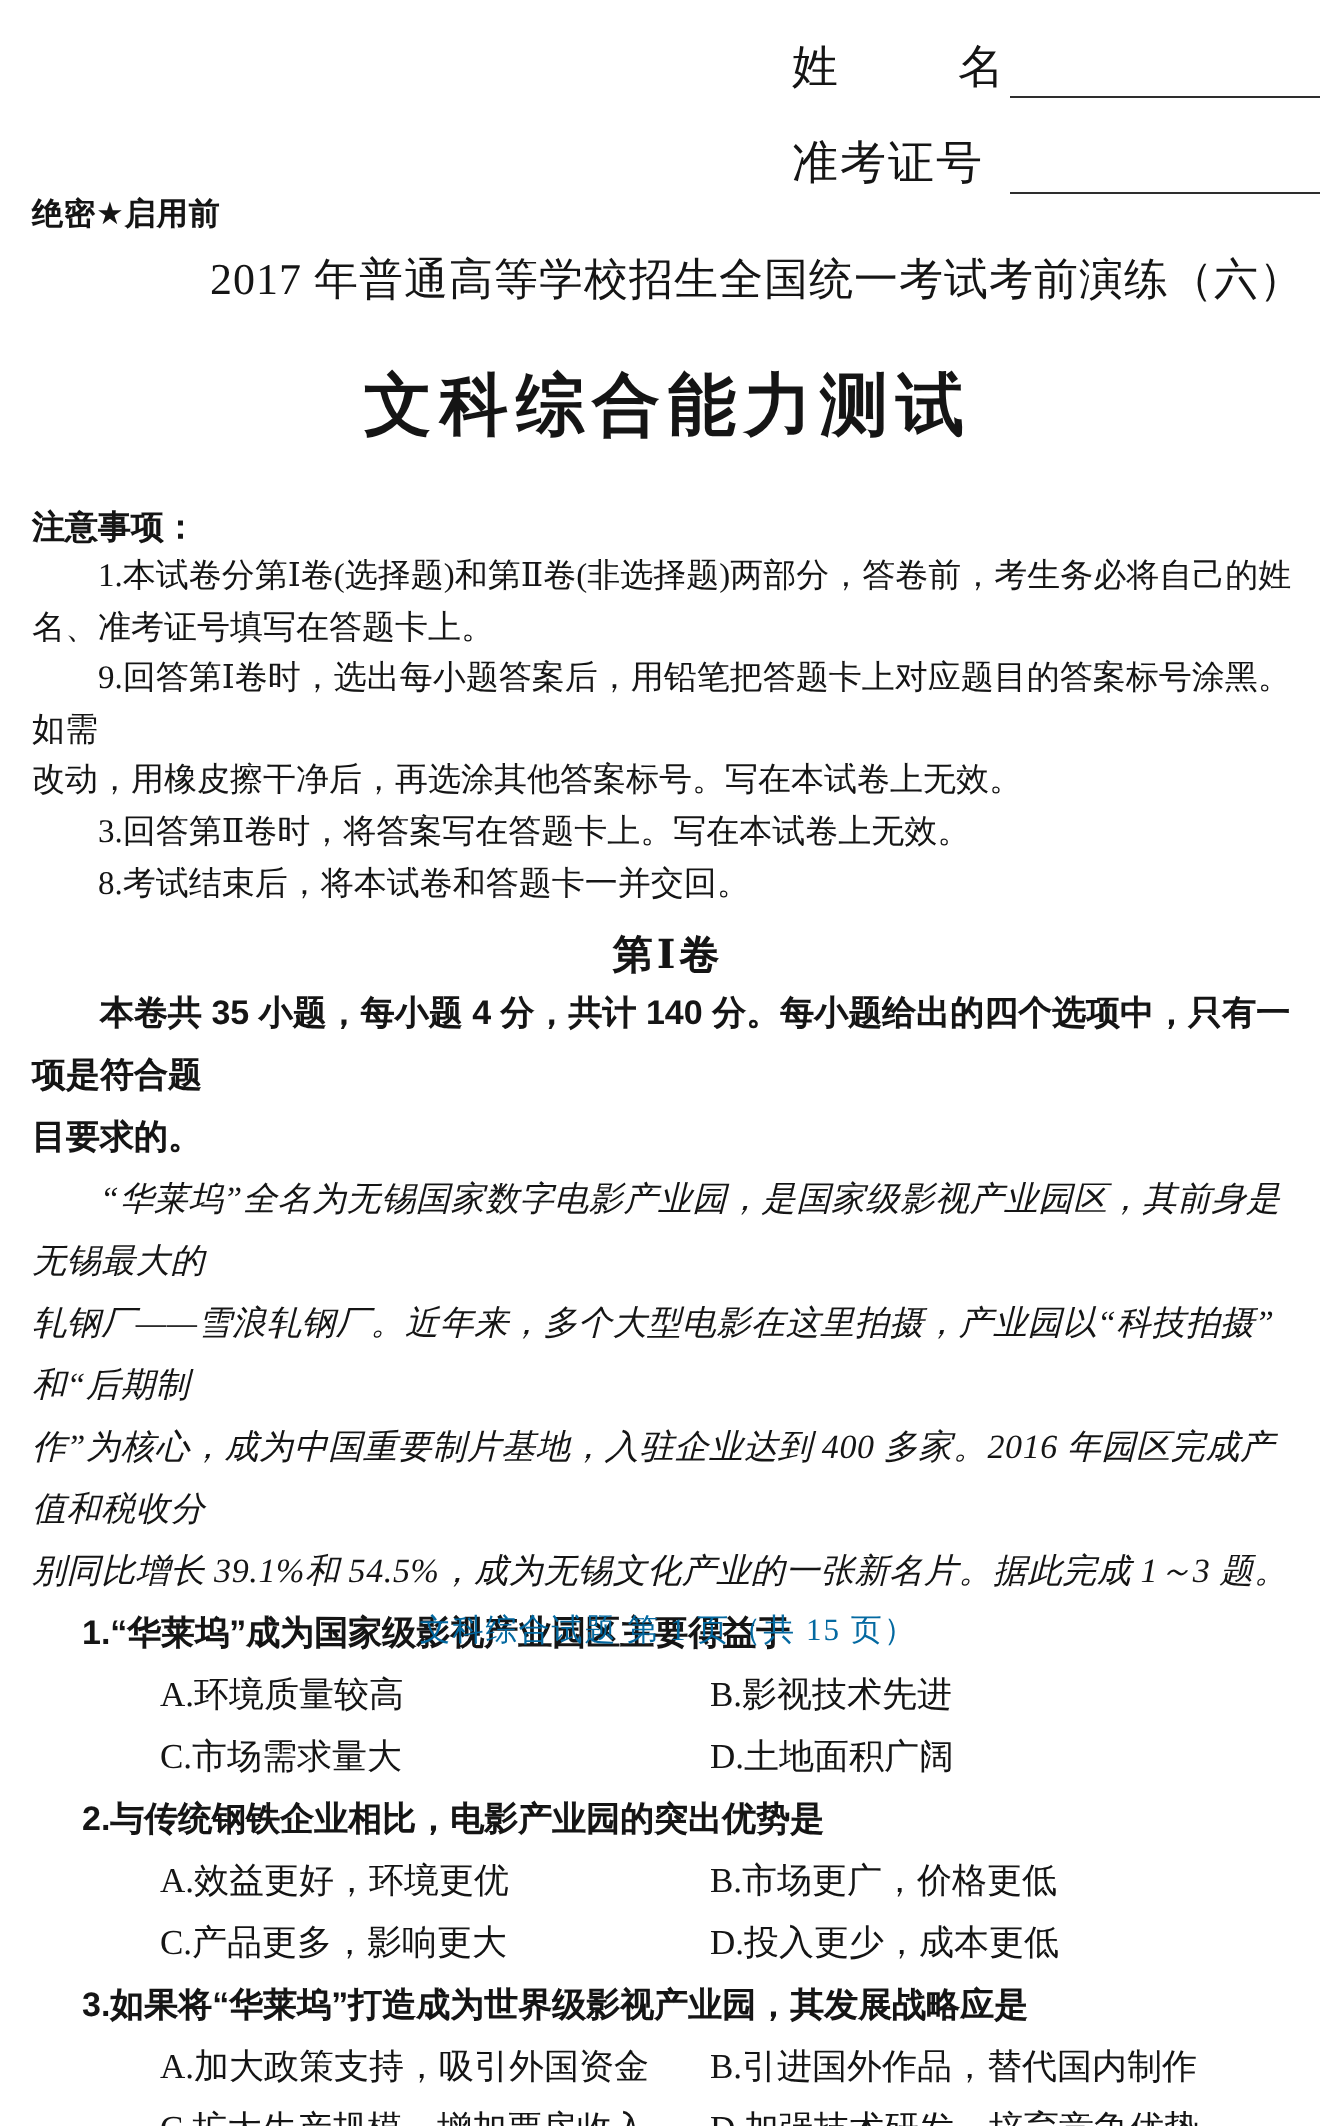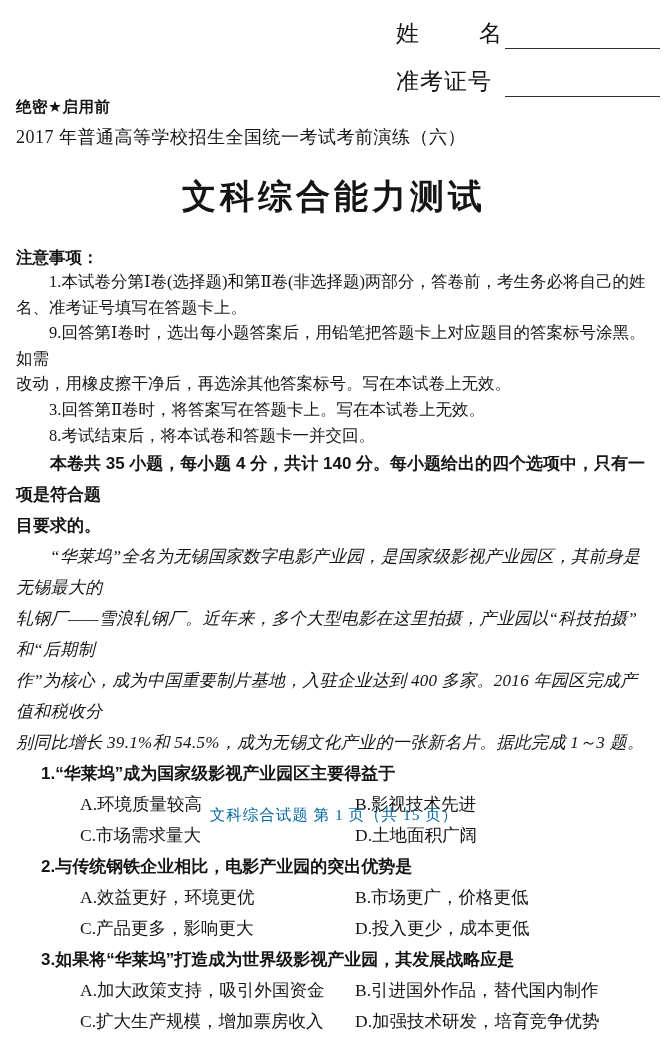--- a/index.html
+++ b/index.html
@@ -14,21 +14,21 @@
   .name-block{position:absolute;top:12px;left:396px;right:8px;}
   .name-row{display:flex;align-items:flex-end;height:37px;margin-bottom:11px;font-size:23px;}
   .spread{display:inline-block;width:106px;text-align:justify;text-align-last:justify;white-space:normal;}
   .plain-label{display:inline-block;width:106px;letter-spacing:1px;}
   .fill-line{flex:1;border-bottom:1.5px solid #2e2e2e;height:33px;margin-left:3px;}
 
   .secrecy{
     padding-top:97px;font-family:"Liberation Sans","DejaVu Sans",sans-serif;
     font-weight:700;font-size:15.5px;letter-spacing:.5px;
   }
-  .exam-title{margin:7px 0 0;text-align:left;font-size:18px;font-weight:400;letter-spacing:.5px;}
+  .exam-title{margin:7px 0 0;text-align:right;font-size:22px;font-weight:400;letter-spacing:.5px;}
   .subject-title{
     margin:25px 0 0;text-align:center;font-size:34px;font-weight:700;letter-spacing:4px;
     font-family:"Liberation Sans","DejaVu Sans",sans-serif;
   }
 
   .notice-head{
     margin-top:27px;font-family:"Liberation Sans","DejaVu Sans",sans-serif;
     font-weight:700;font-size:16.5px;
   }
   .nline{font-size:16.5px;line-height:25.6px;}
@@ -81,20 +81,21 @@
   <div>
     <div class="notice-head">注意事项：</div>
     <div class="nline ind">1.本试卷分第Ⅰ卷(选择题)和第Ⅱ卷(非选择题)两部分，答卷前，考生务必将自己的姓</div>
     <div class="nline">名、准考证号填写在答题卡上。</div>
     <div class="nline ind">9.回答第Ⅰ卷时，选出每小题答案后，用铅笔把答题卡上对应题目的答案标号涂黑。如需</div>
     <div class="nline">改动，用橡皮擦干净后，再选涂其他答案标号。写在本试卷上无效。</div>
     <div class="nline ind">3.回答第Ⅱ卷时，将答案写在答题卡上。写在本试卷上无效。</div>
     <div class="nline ind">8.考试结束后，将本试卷和答题卡一并交回。</div>
   </div>
 
+  <div class="section-title">第Ⅰ卷</div>
 
   <div>
     <div class="iline ind">本卷共 35 小题，每小题 4 分，共计 140 分。每小题给出的四个选项中，只有一项是符合题</div>
     <div class="iline">目要求的。</div>
   </div>
 
   <div>
     <div class="pline ind">“华莱坞”全名为无锡国家数字电影产业园，是国家级影视产业园区，其前身是无锡最大的</div>
     <div class="pline">轧钢厂——雪浪轧钢厂。近年来，多个大型电影在这里拍摄，产业园以“科技拍摄”和“后期制</div>
     <div class="pline">作”为核心，成为中国重要制片基地，入驻企业达到 400 多家。2016 年园区完成产值和税收分</div>

